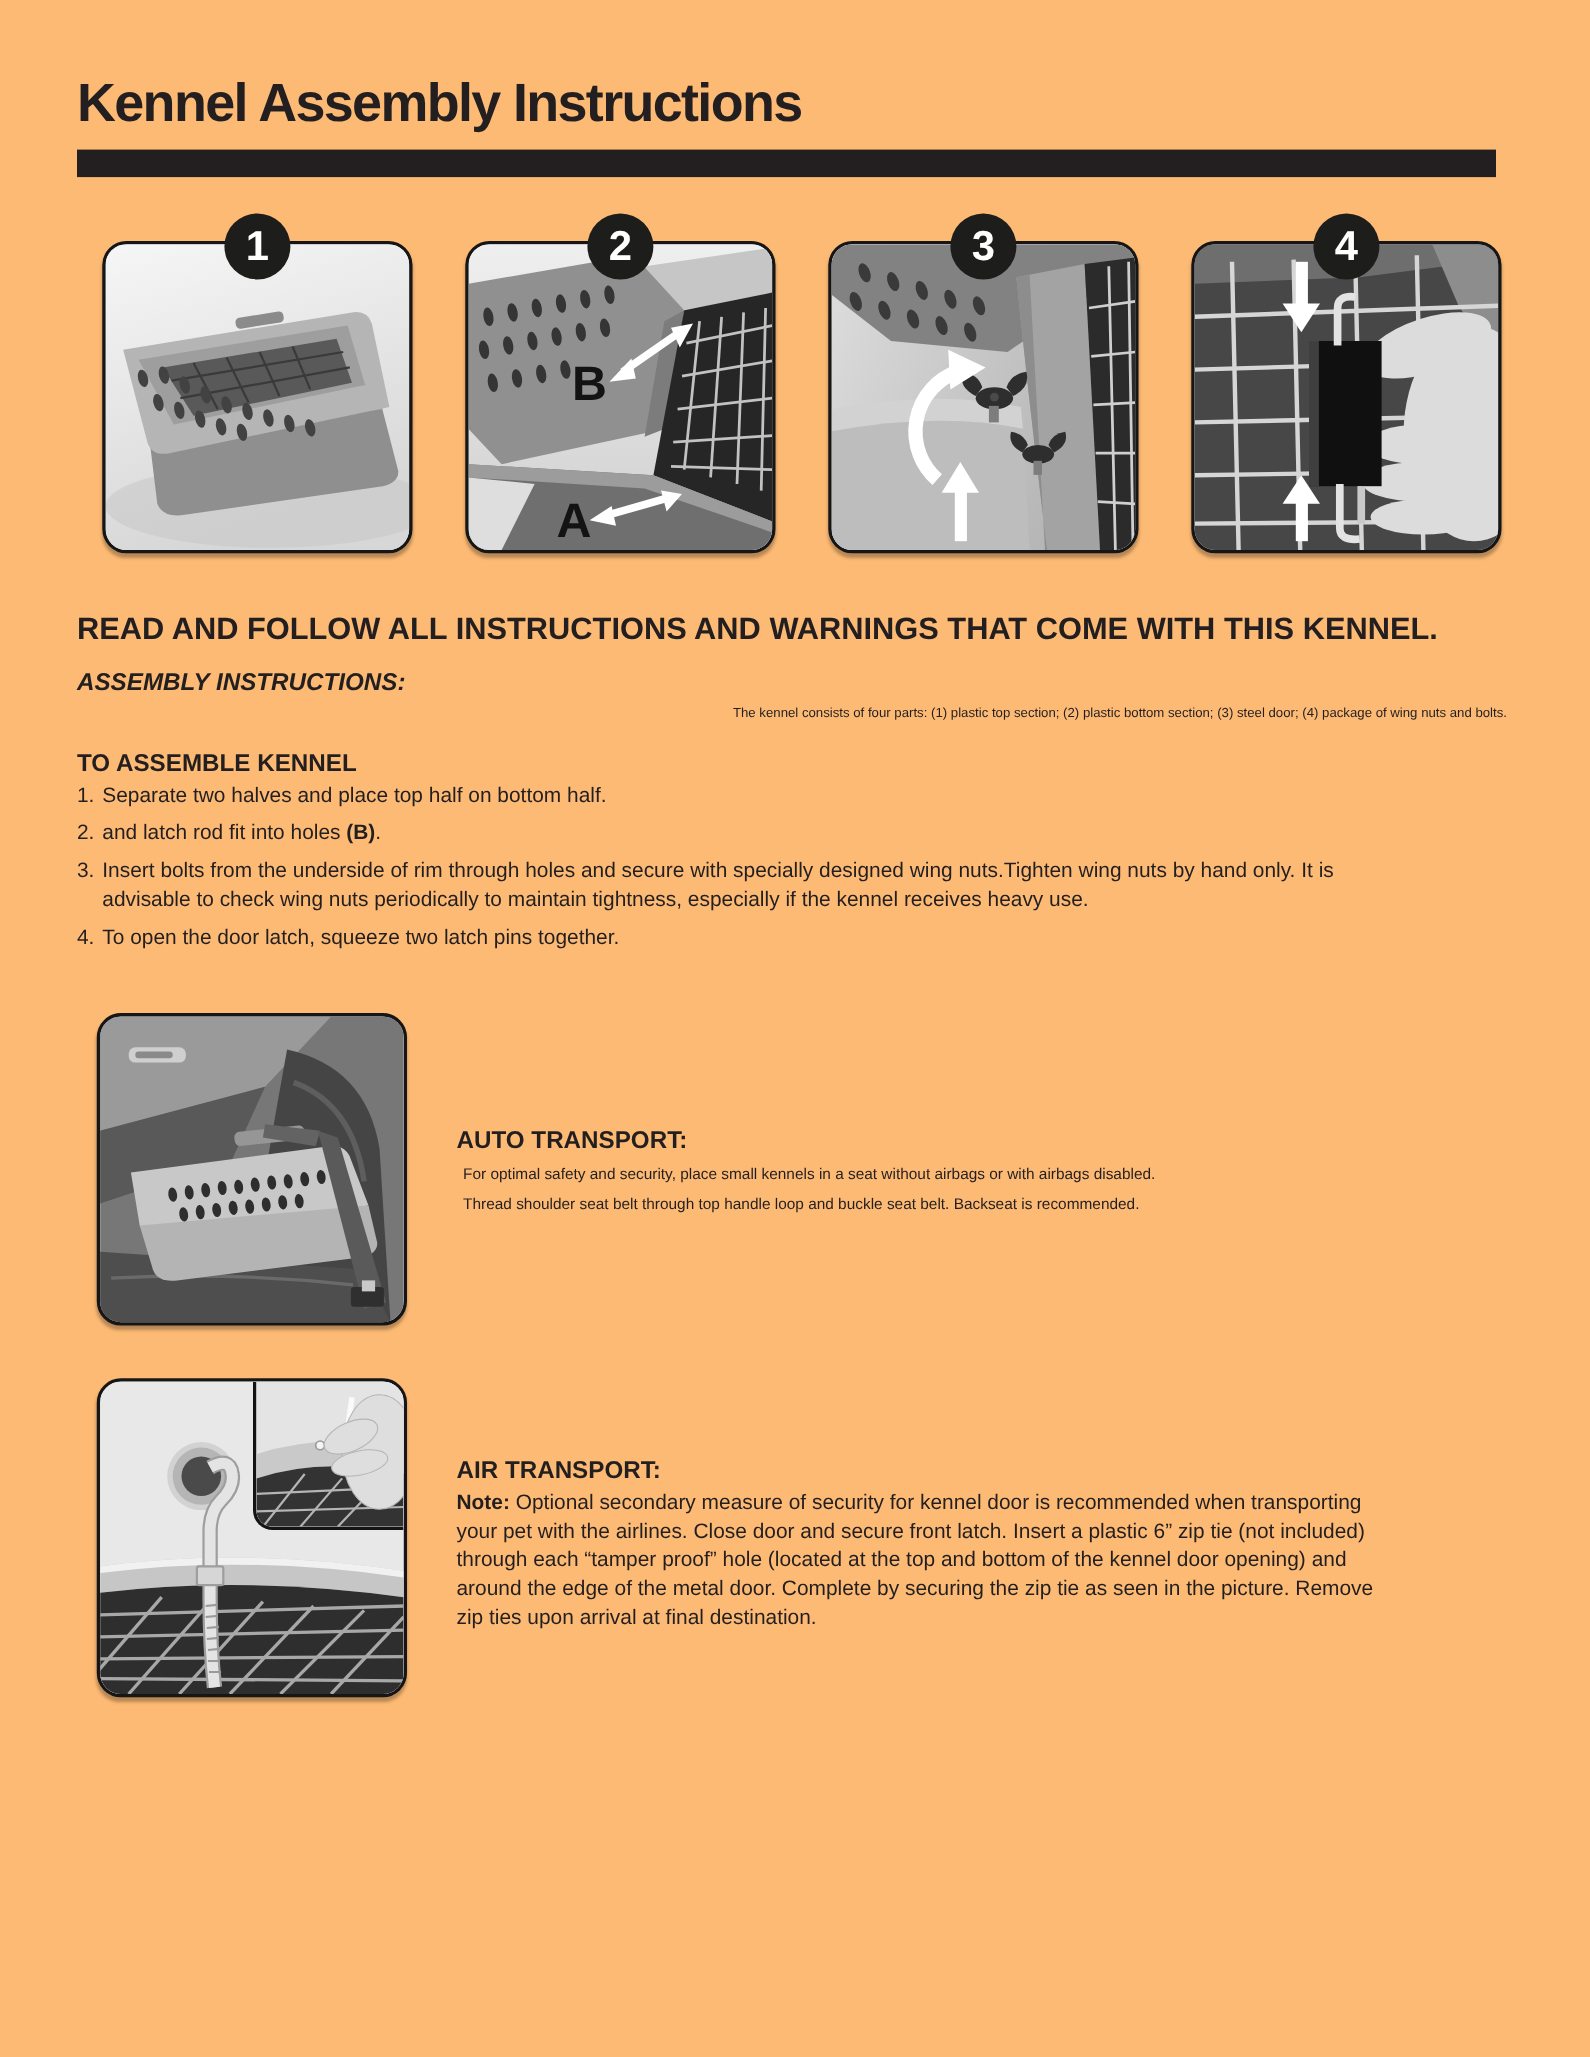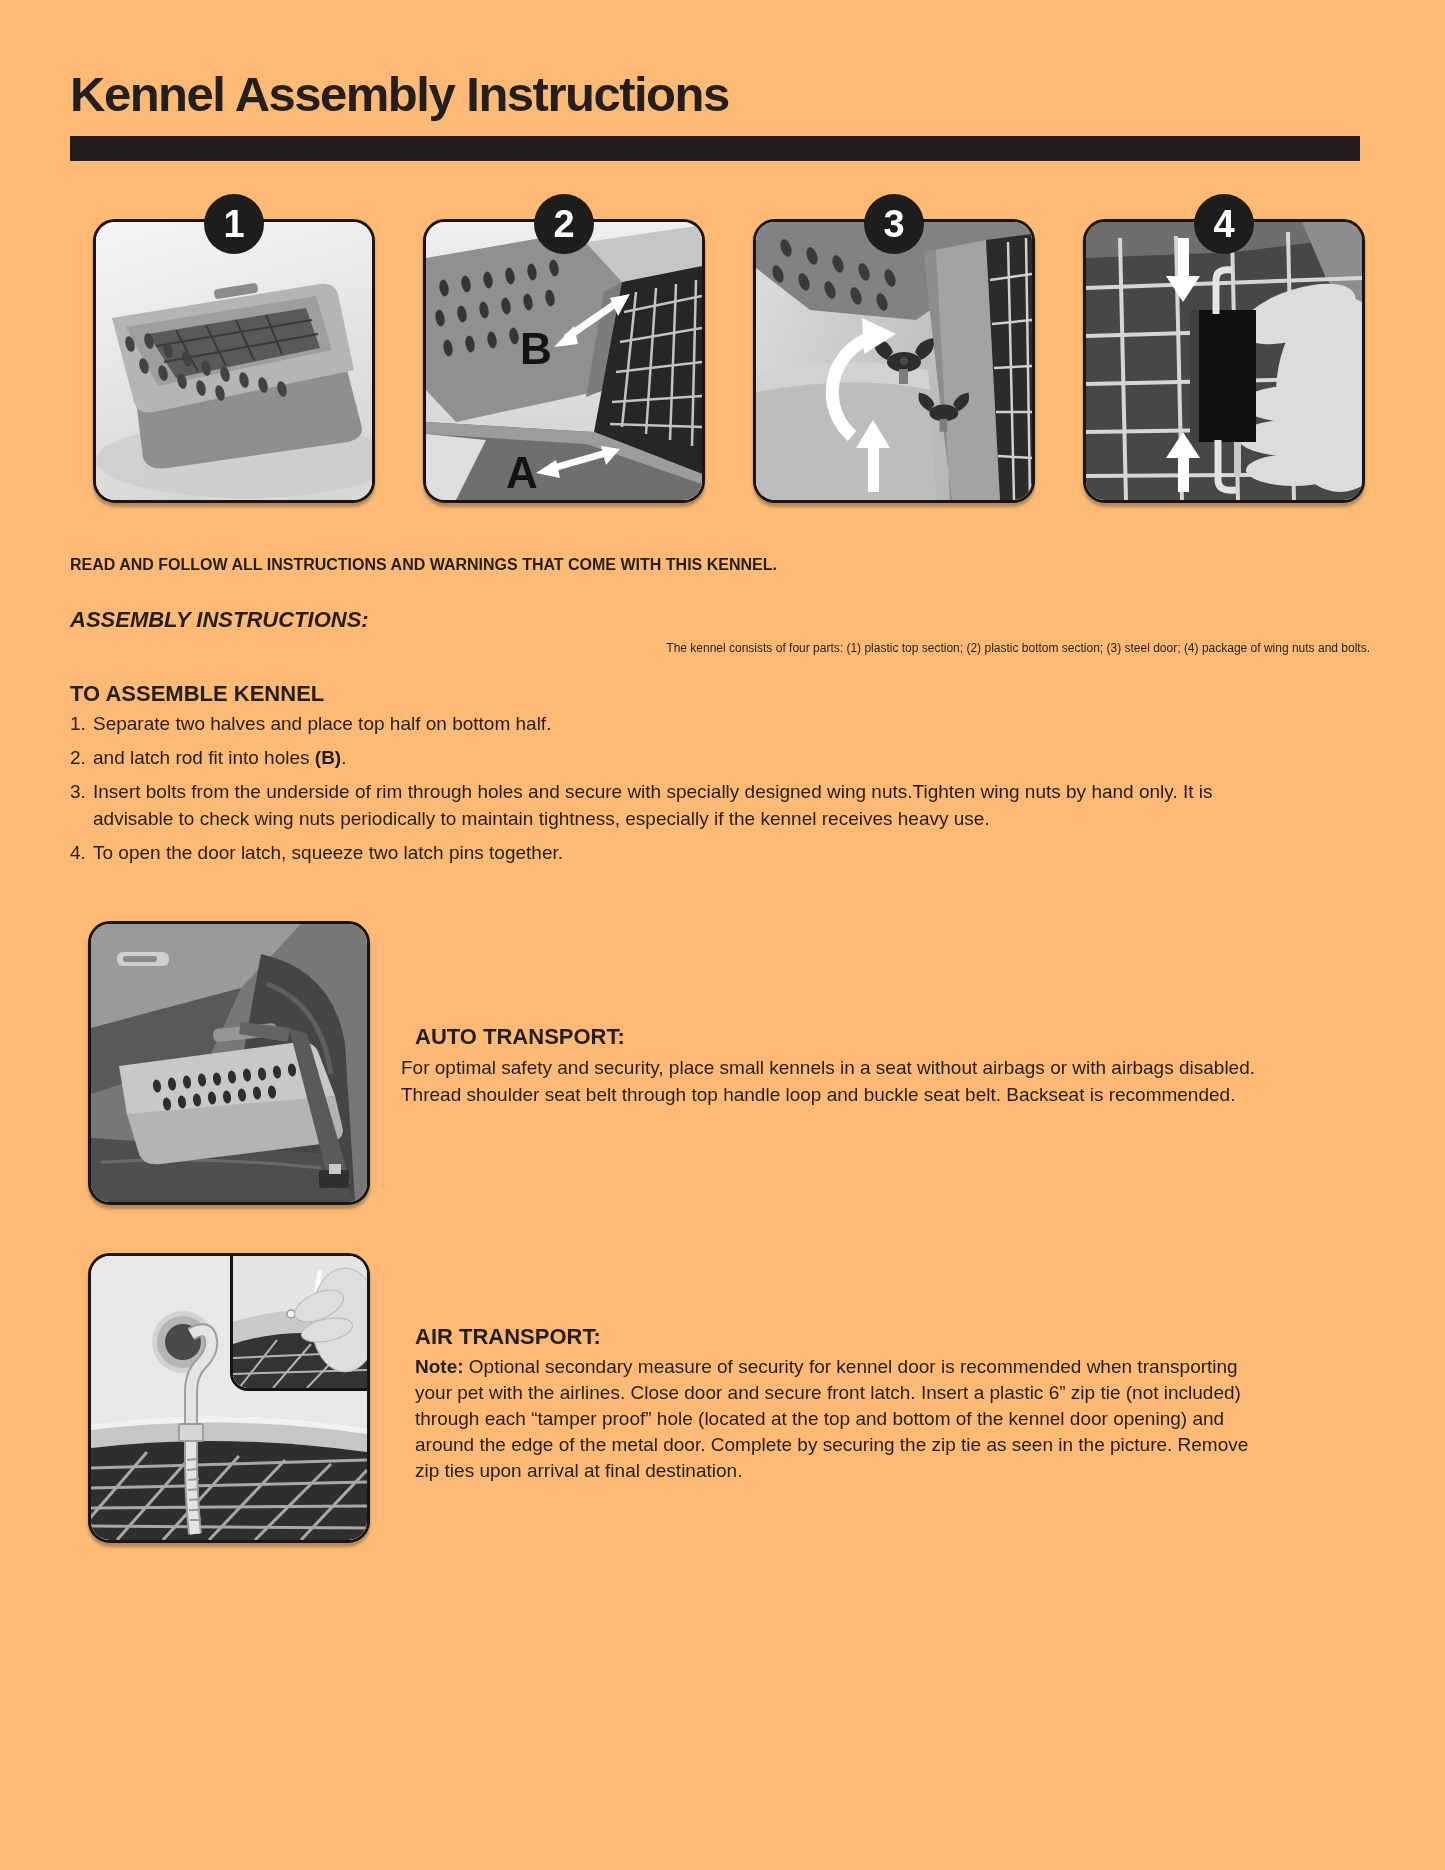--- a/index.html
+++ b/index.html
@@ -11,36 +11,36 @@
 
   .fig{position:absolute;top:219px;width:282px;height:284px;}
   .photo{position:absolute;left:0;top:0;width:276px;height:278px;border:3px solid #161616;
          border-radius:22px;overflow:hidden;background:#e9e9e9;
          box-shadow:0 4px 3px rgba(0,0,0,0.28);}
   .badge{position:absolute;left:50%;top:-25px;transform:translateX(-50%);width:60px;height:60px;
          border-radius:50%;background:#1d1d1b;color:#ffffff;font-weight:bold;font-size:38px;
          display:flex;align-items:center;justify-content:center;z-index:3;}
   .fig1{left:93px;}  .fig2{left:423px;}  .fig3{left:753px;}  .fig4{left:1083px;}
 
-  .warning{position:absolute;left:70px;top:556px;margin:0;font-size:16px;font-weight:bold;}
+  .warning{position:absolute;left:70px;top:556px;margin:0;font-size:28px;font-weight:bold;}
   .h2{position:absolute;margin:0;font-size:22px;font-weight:bold;}
   .h-assembly{left:70px;top:607px;font-style:italic;}
   .body-line{position:absolute;left:70px;top:635px;margin:0;font-size:12px;line-height:27px;width:1300px;text-align:right;}
   .h-toassemble{left:70px;top:681px;}
 
   .steps{position:absolute;left:70px;top:710px;width:1290px;font-size:19px;}
   .step{display:flex;margin-bottom:7px;}
   .step-num{width:23px;flex:none;line-height:27px;}
   .step-body{flex:1;}
   .tline{line-height:27px;}
   .b{font-weight:bold;}
 
   .auto-photo-wrap{position:absolute;left:88px;top:921px;}
   .h-auto{left:415px;top:1024px;}
-  .auto-para{position:absolute;left:401px;top:1054px;width:950px;font-size:19px;}
+  .auto-para{position:absolute;left:421px;top:1054px;width:950px;font-size:14px;}
 
   .air-photo-wrap{position:absolute;left:88px;top:1253px;}
   .air-photo{height:284px;}
   .h-air{left:415px;top:1324px;}
   .air-para{position:absolute;left:415px;top:1354px;width:950px;font-size:19px;}
   .air-para .tline{line-height:26px;}
 
   .inset{position:absolute;right:0;top:0;width:134px;height:132px;background:#e4e4e4;
          border-left:3px solid #141414;border-bottom:3px solid #141414;
          border-bottom-left-radius:18px;overflow:hidden;z-index:2;}

